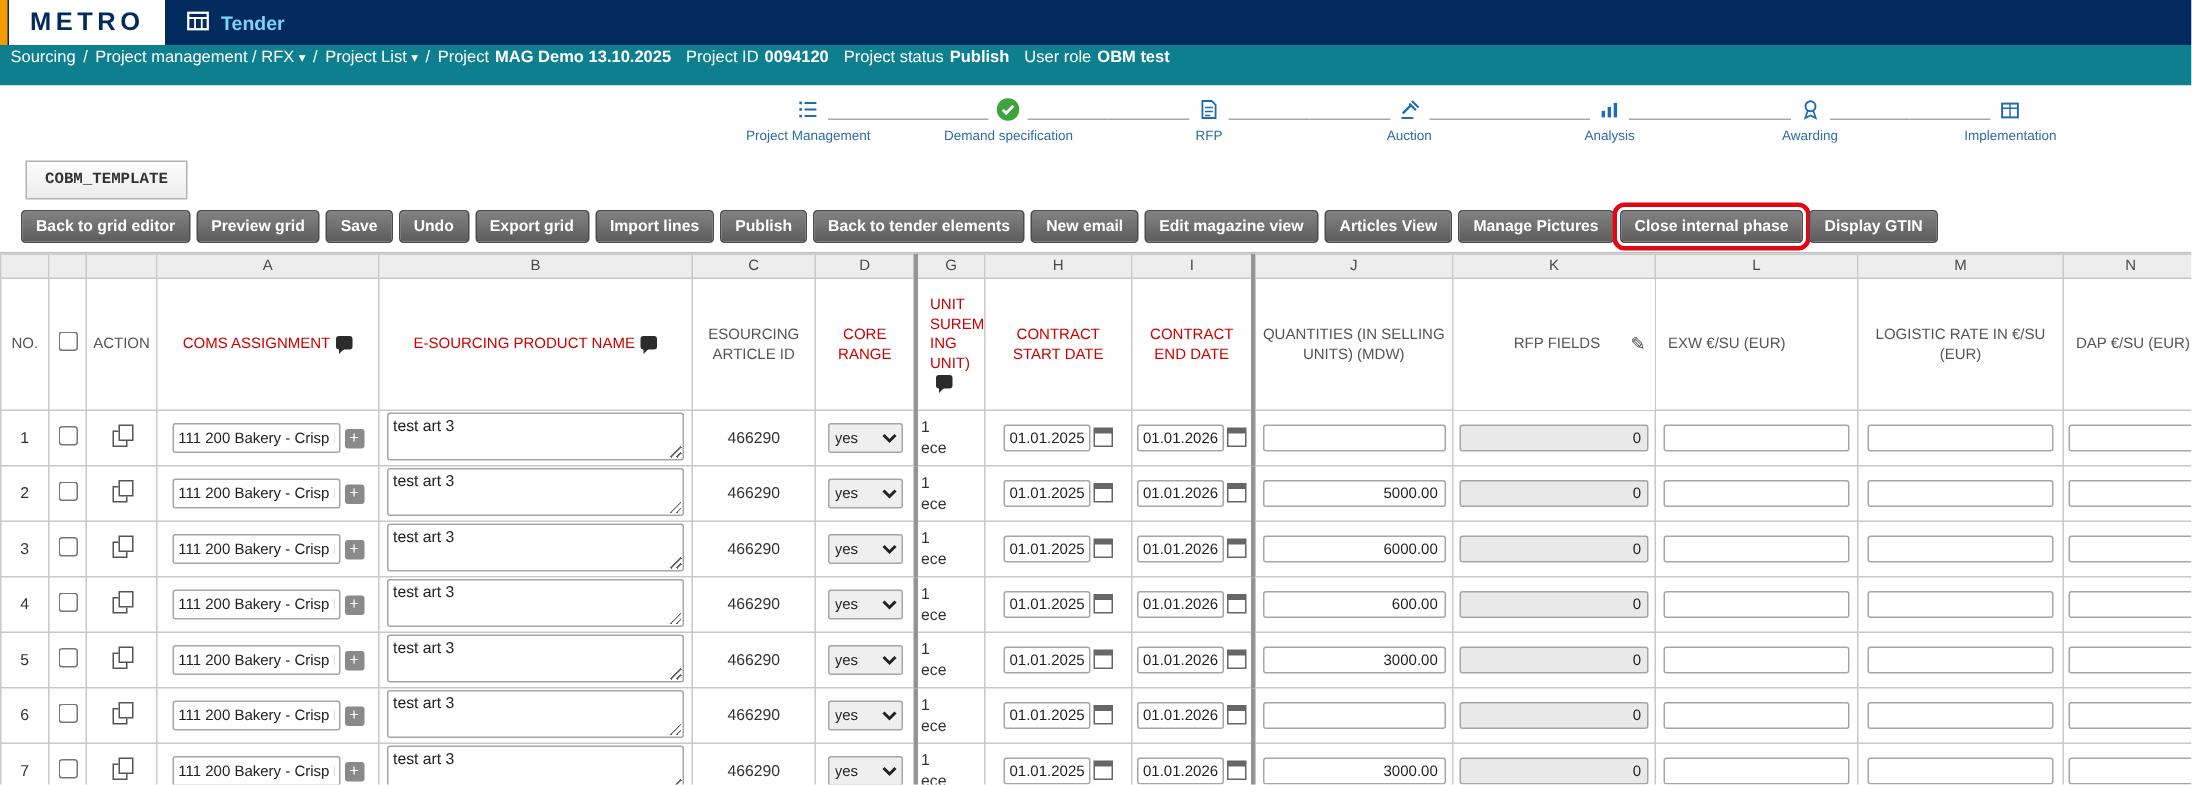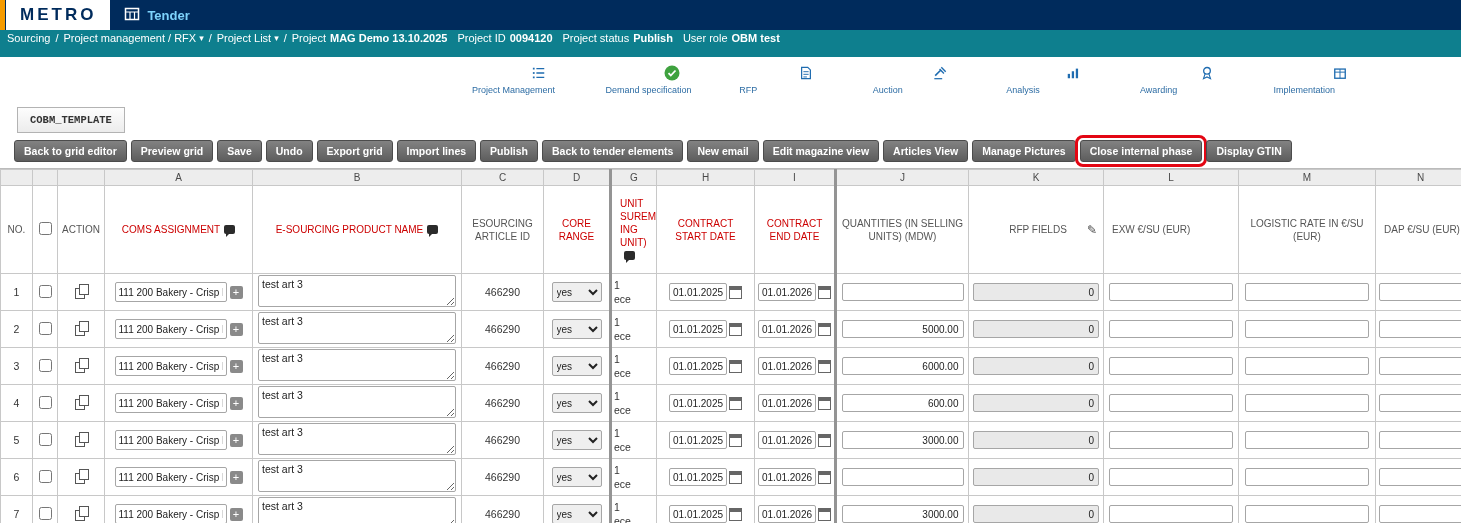--- a/index.html
+++ b/index.html
@@ -19,21 +19,21 @@
   .breadcrumb { height:27px; line-height:17px; background:#0e7f8e; color:#fff; font-size:11px;
                 display:flex; align-items:flex-start; padding-left:7px; white-space:nowrap; }
   .breadcrumb a { color:#fff; text-decoration:none; cursor:pointer; }
   .breadcrumb .sep { margin:0 5px; }
   .breadcrumb .caret { font-size:9px; margin-left:3px; cursor:pointer; }
   .breadcrumb b { margin-left:4px; font-weight:bold; }
   .breadcrumb .lbl { margin-left:10px; }
   
   .workflow { height:42px; background:#fff; }
   .stepper { margin-left:472px; width:935px; display:flex; padding-top:7px; }
-  .step { flex:1; display:flex; flex-direction:column; position:relative; cursor:pointer; }
+  .step { flex:1; display:flex; flex-direction:column; align-items:center; position:relative; cursor:pointer; }
   .step::before, .step::after { content:""; position:absolute; top:15px; height:1px; background:#a9a9a9; }
   .step::before { left:0; right:calc(50% + 13px); }
   .step::after { left:calc(50% + 13px); right:0; }
   .step:first-child::before, .step:last-child::after { display:none; }
   .step-icon { height:17px; display:flex; align-items:center; justify-content:center; z-index:1; background:#fff; padding:0 4px; }
   .step-label { font-size:9px; color:#2e6da4; margin-top:4px; white-space:nowrap; }
   
   .tabrow { padding:8px 0 0 17px;font-family:Liberation Mono, monospace; }
   .tab { display:inline-block; border:1px solid #b3b3b3; background:linear-gradient(#fdfdfd,#ececec);
          padding:6px 12px; font-size:10.5px; font-weight:bold; color:#333; cursor:pointer; }

